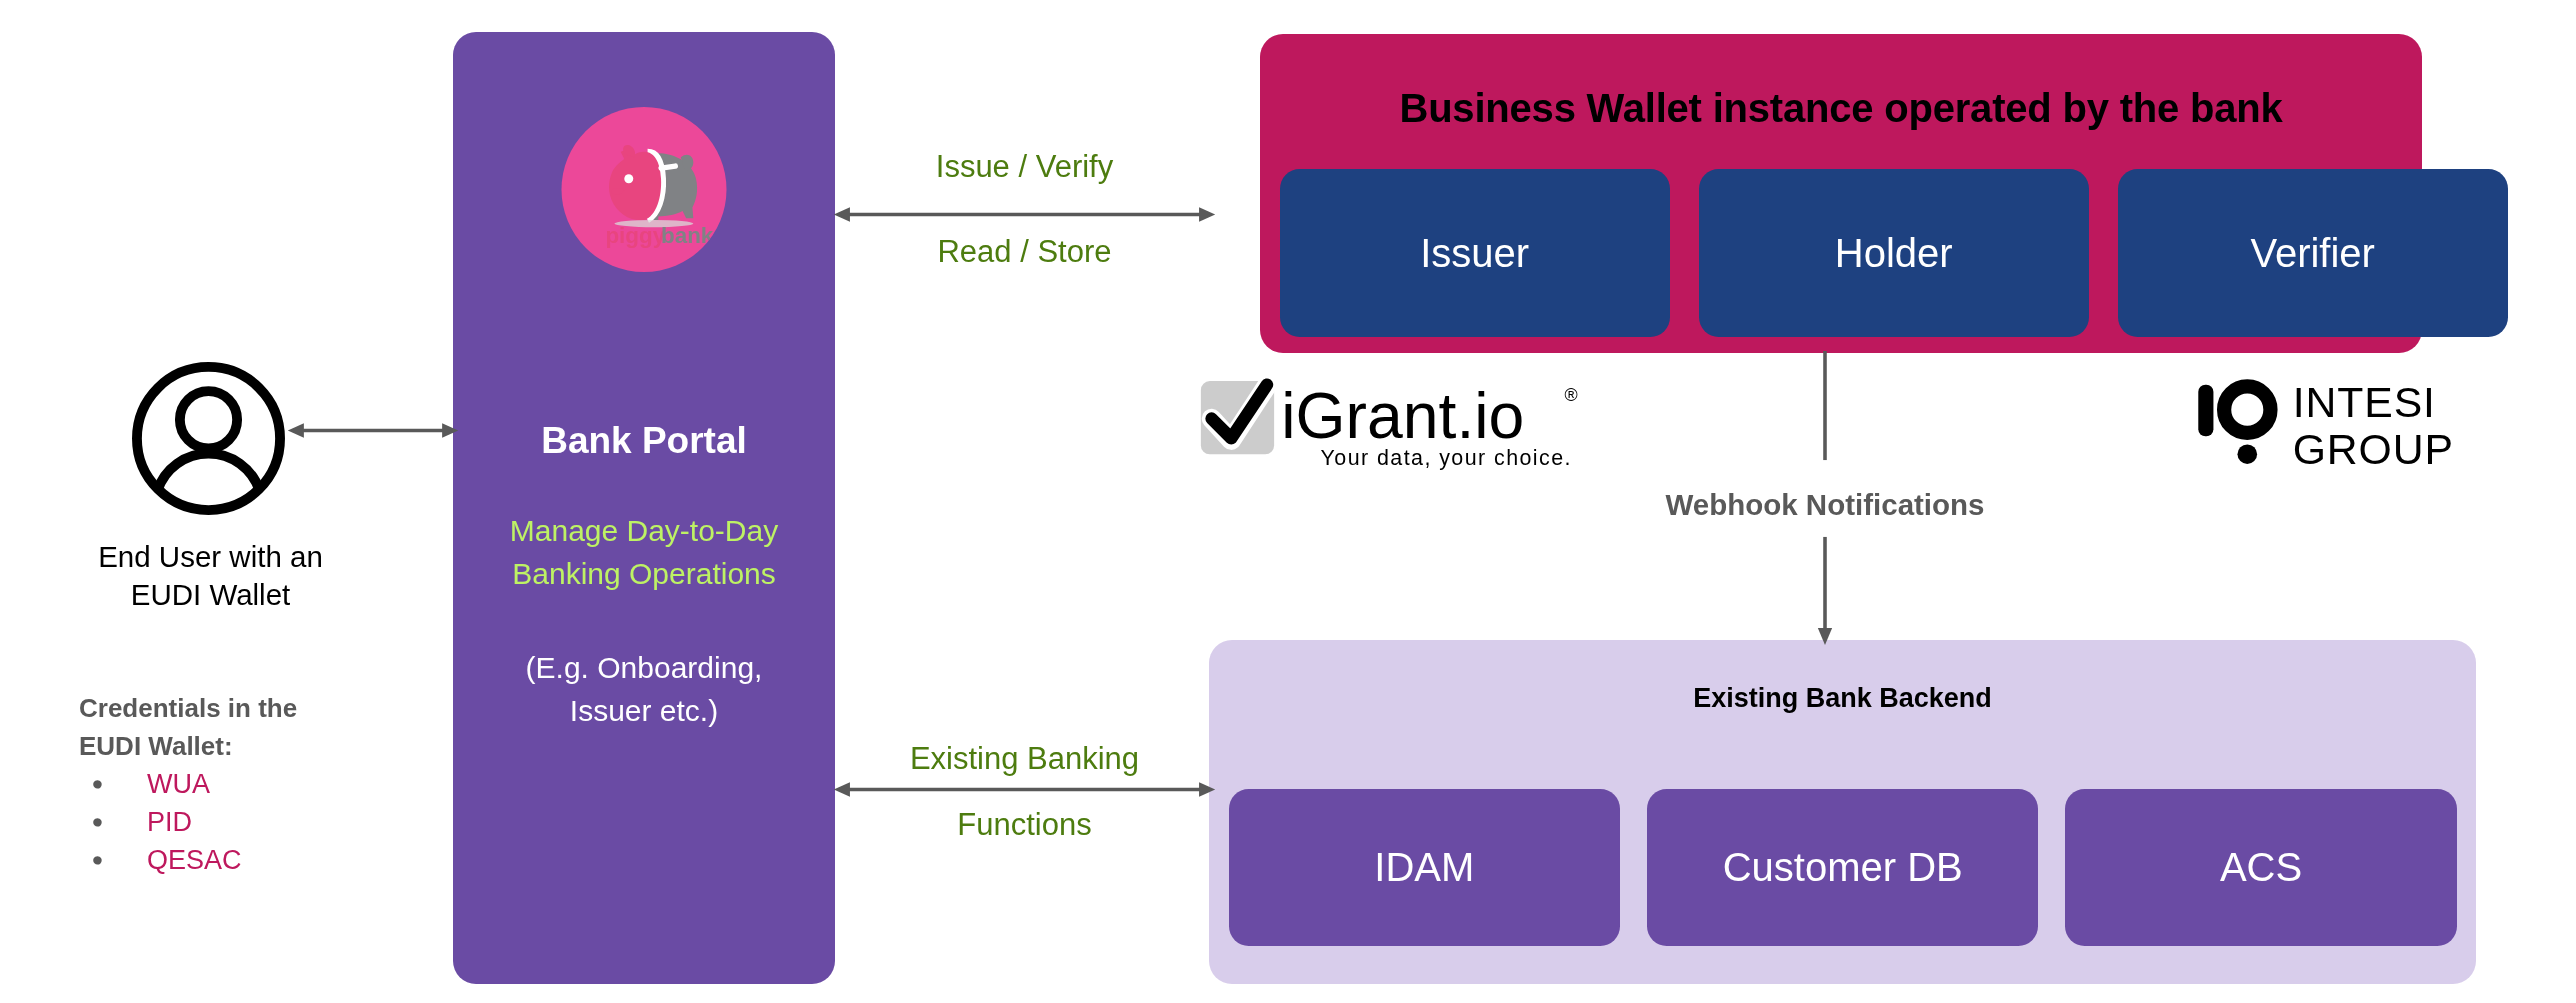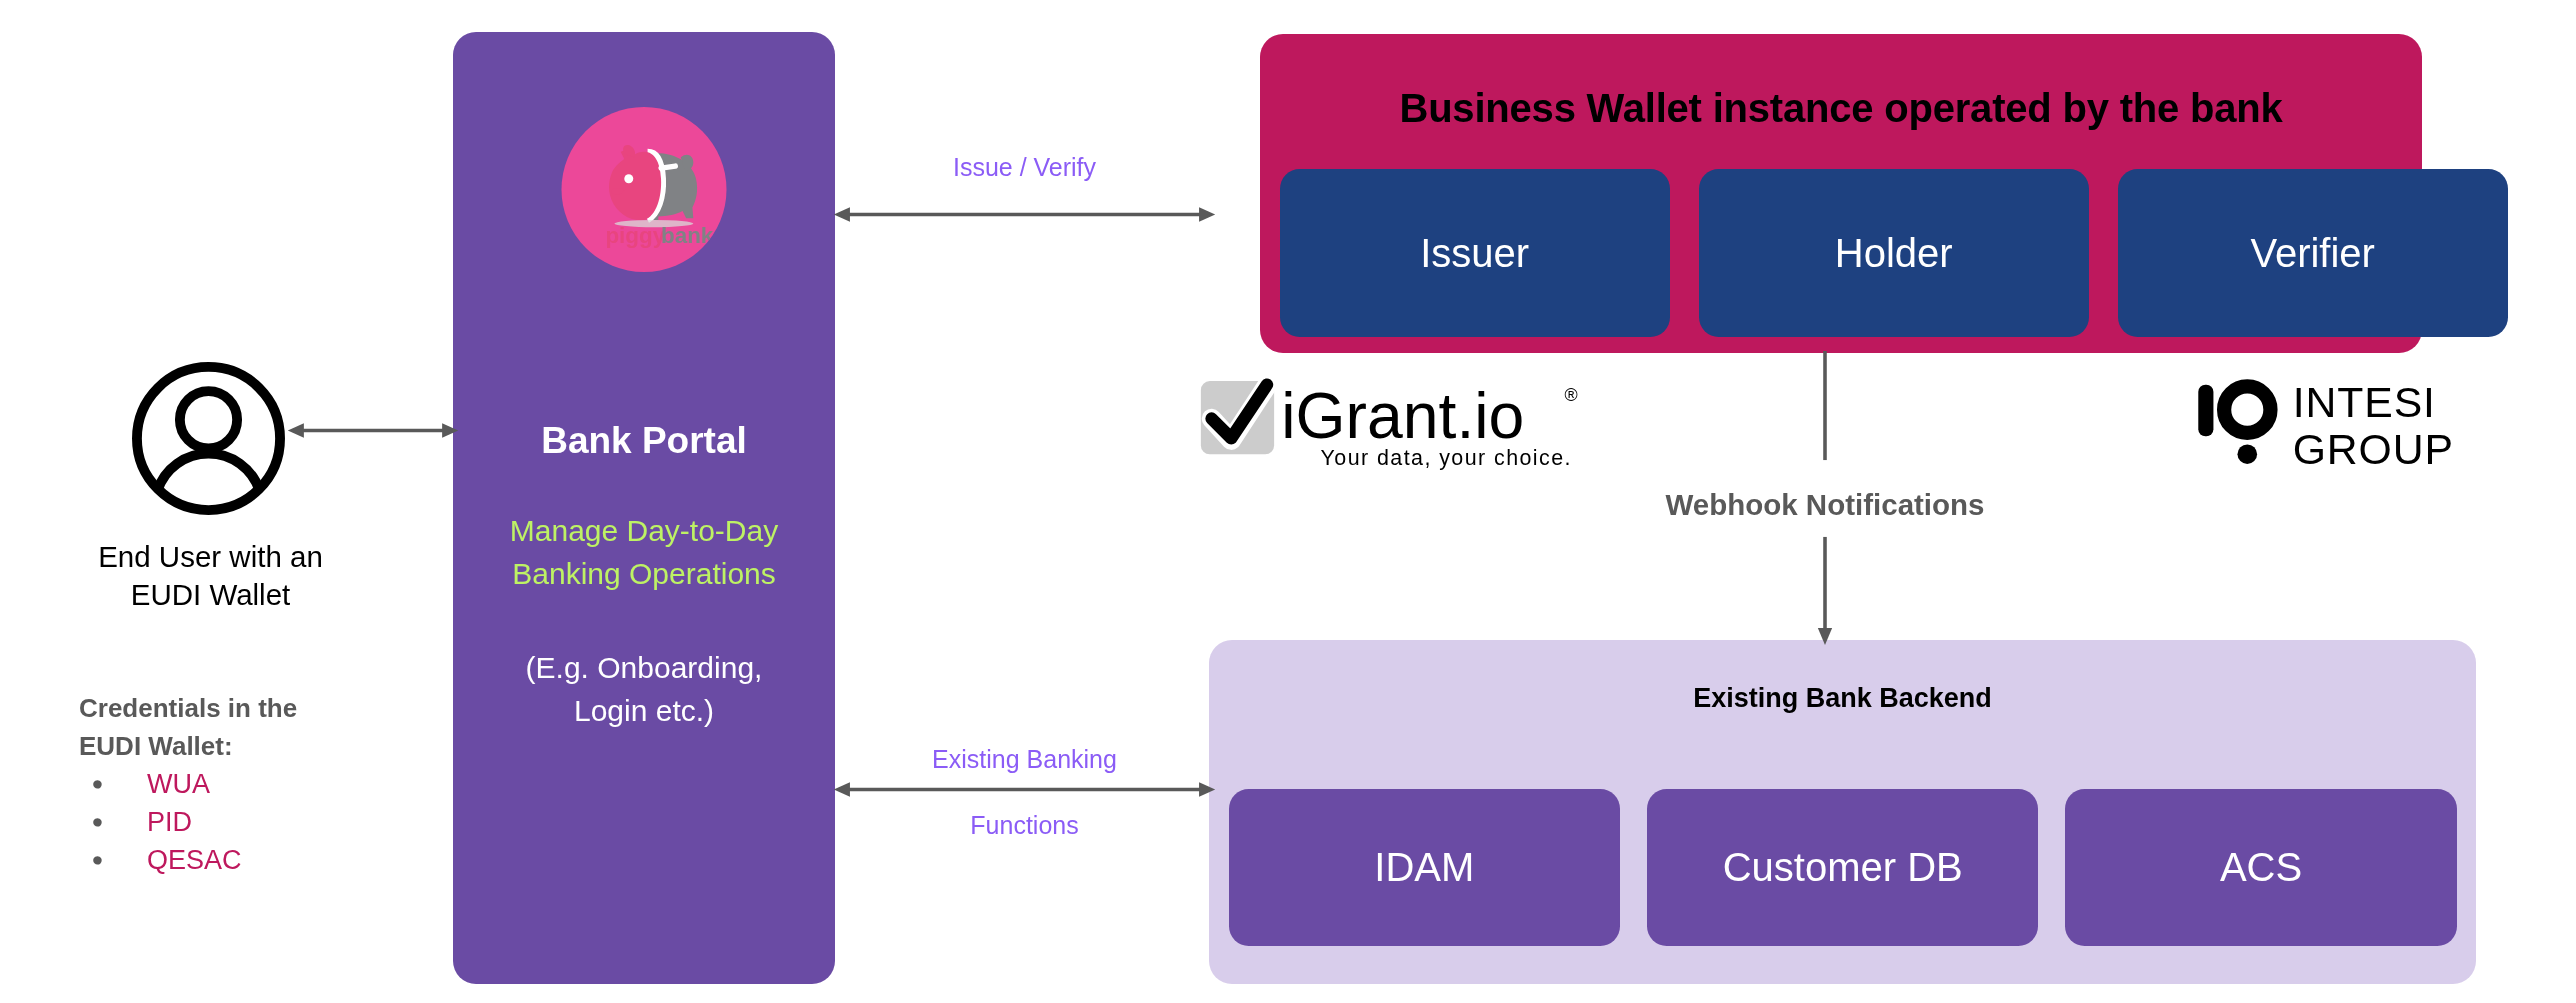--- a/index.html
+++ b/index.html
@@ -230,22 +230,22 @@
     color: #ffffff;
   }
 
   
   .connector {
     position: absolute;
   }
   .conn-label {
     position: absolute;
     text-align: center;
-    color: #8b5cf6;
-    font-size: 25px;
+    color: #4d7c0f;
+    font-size: 31px;
     line-height: 36px;
     white-space: nowrap;
   }
 
   #conn-user {
     left: 286px;
     top: 417px;
     width: 174px;
     height: 27px;
   }
@@ -359,21 +359,21 @@
       </svg>
     </div>
 
     <div id="bank-portal-title">Bank Portal</div>
     <div id="bank-portal-desc">
       <div>Manage Day-to-Day</div>
       <div>Banking Operations</div>
     </div>
     <div id="bank-portal-example">
       <div>(E.g. Onboarding,</div>
-      <div>Login etc.)</div>
+      <div>Issuer etc.)</div>
     </div>
   </div>
 
   <div id="business-wallet">
     <div id="business-wallet-title">Business Wallet instance operated by the bank</div>
     <div class="role-row">
       <div class="role-box">Issuer</div>
       <div class="role-box">Holder</div>
       <div class="role-box">Verifier</div>
     </div>
@@ -418,20 +418,21 @@
   </div>
 
   <div class="conn-label" id="conn-wallet-label-top">Issue / Verify</div>
   <div class="connector" id="conn-wallet">
     <svg width="385" height="27" viewBox="0 0 430 30" aria-hidden="true">
       <line x1="18" y1="15" x2="412" y2="15" stroke="#595959" stroke-width="4"></line>
       <path d="M2 15 L20 7 L20 23 Z" fill="#595959"></path>
       <path d="M428 15 L410 7 L410 23 Z" fill="#595959"></path>
     </svg>
   </div>
+  <div class="conn-label" id="conn-wallet-label-bottom">Read / Store</div>
 
   <div class="conn-label" id="conn-banking-label-top">Existing Banking</div>
   <div class="connector" id="conn-banking">
     <svg width="385" height="27" viewBox="0 0 430 30" aria-hidden="true">
       <line x1="18" y1="15" x2="412" y2="15" stroke="#595959" stroke-width="4"></line>
       <path d="M2 15 L20 7 L20 23 Z" fill="#595959"></path>
       <path d="M428 15 L410 7 L410 23 Z" fill="#595959"></path>
     </svg>
   </div>
   <div class="conn-label" id="conn-banking-label-bottom">Functions</div>

